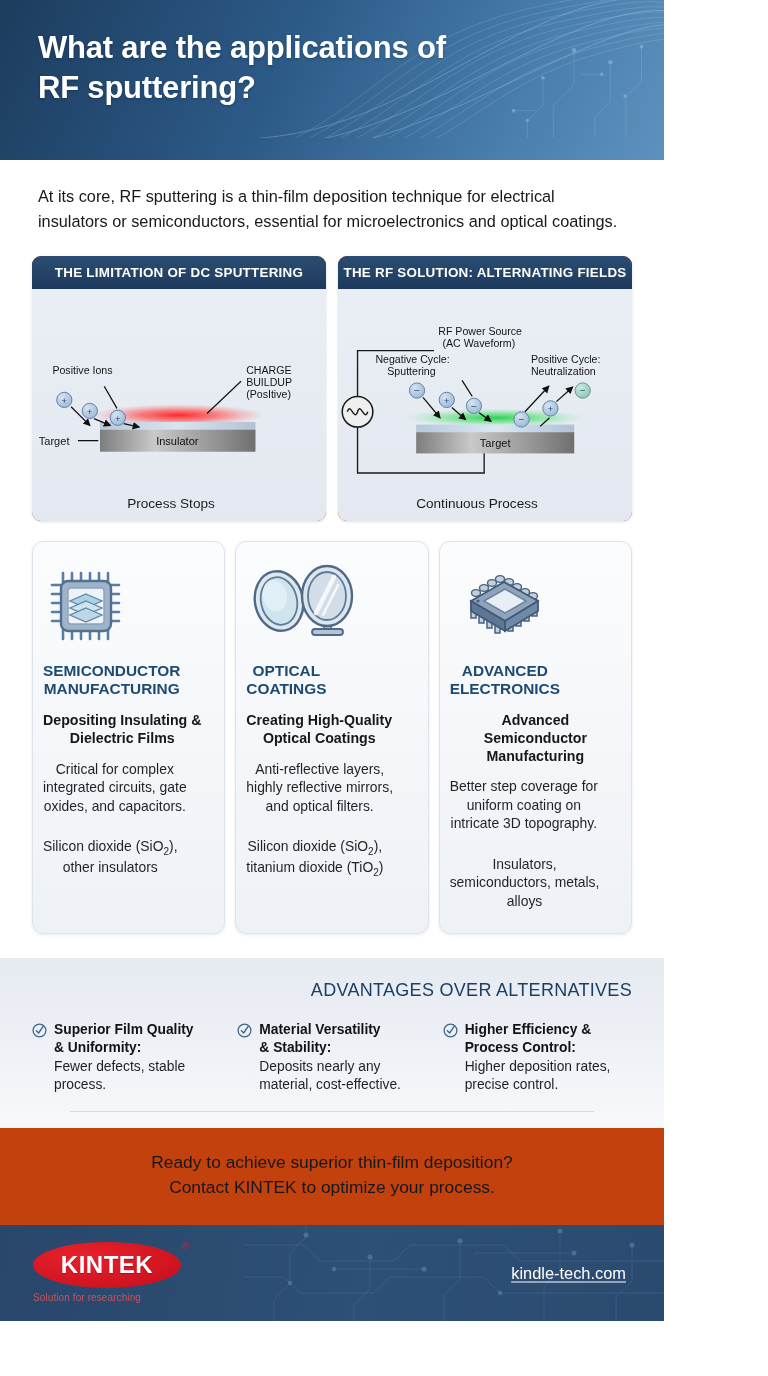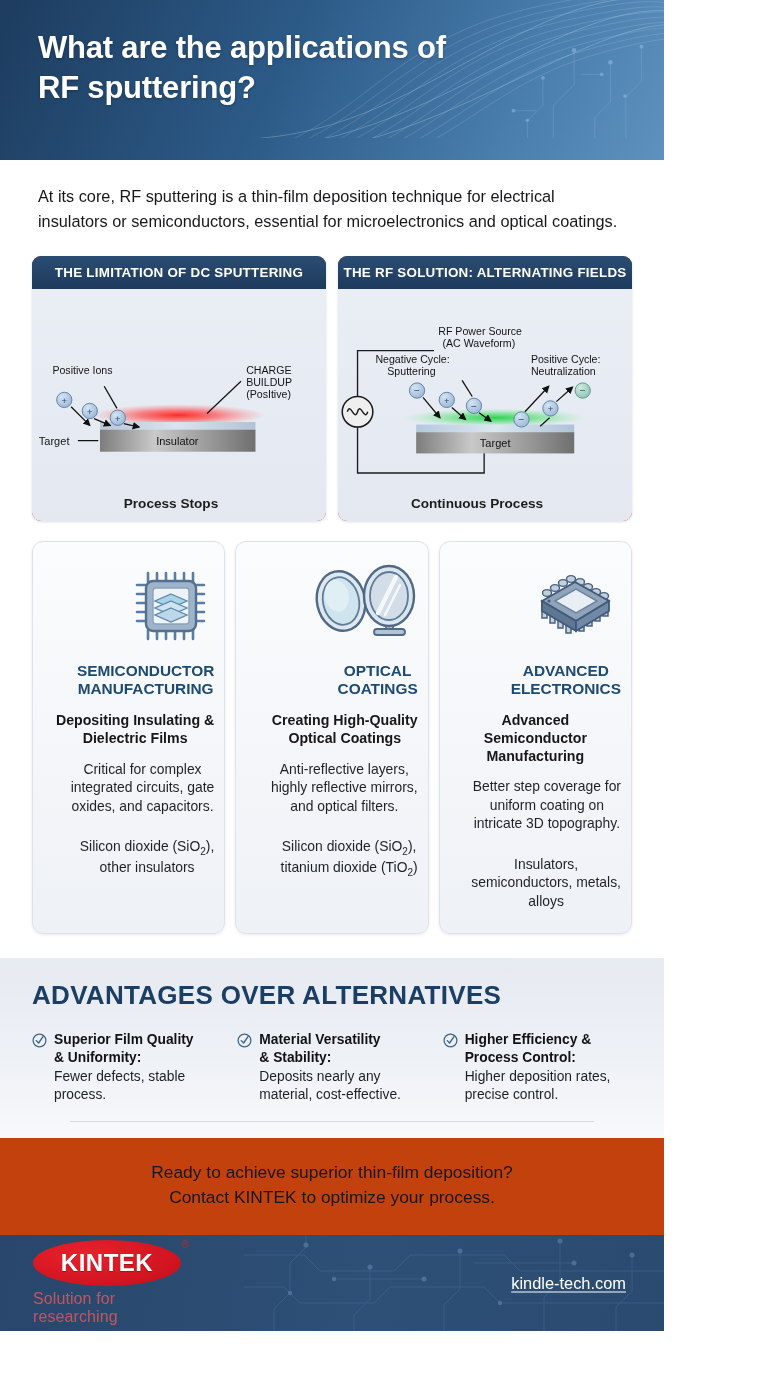--- a/index.html
+++ b/index.html
@@ -42,32 +42,32 @@
   }
   .panel-head {
     background:linear-gradient(180deg,#2b4d73 0%,#1d3a5c 100%);
     color:#fff; font-size:13.4px; font-weight:bold;
     letter-spacing:.25px; text-align:center;
     padding:9px 4px 9px 4px;
   }
   .panel-body { position:relative; height:232px; background:linear-gradient(180deg,#e9edf4 0%,#e4e9f1 100%); }
   .panel-caption {
     position:absolute; bottom:10px; left:0; right:16px; text-align:center;
-    font-size:13.6px; font-weight:bold; color:#1c1c1c;
+    font-size:13.6px; font-weight:normal; color:#1c1c1c;
   }
   .panel-svg { position:absolute; inset:0; width:100%; height:100%; }
 
   
   .cards { display:flex; gap:10px; padding:20px 32px 0 32px; }
   .card {
     flex:1; background:linear-gradient(180deg,#fbfcfd 0%,#eef1f6 100%);
     border:1px solid #dde3ec; border-radius:11px;
     padding:16px 10px 20px 10px; text-align:center;
     box-shadow:0 1px 3px rgba(30,50,80,.10);
-    display:flex; flex-direction:column; align-items:flex-end;
+    display:flex; flex-direction:column; align-items:flex-start;
   }
   .card-icon { height:96px; display:flex; align-items:center; justify-content:center; }
   .card-title {
     color:#1d4a72; font-size:15.4px; font-weight:bold;
     line-height:1.22; margin-top:8px; white-space:pre-line;
   }
   .card-sub {
     font-size:14.2px; font-weight:bold; color:#171717;
     line-height:1.25; margin-top:13px; white-space:pre-line;
   }
@@ -81,22 +81,22 @@
   }
   sub { font-size:.72em; }
 
   
   .advantages {
     margin-top:24px;
     background:linear-gradient(180deg,#e6eaf1 0%,#eef1f6 55%,#f7f9fb 100%);
     padding:22px 32px 16px 32px;
   }
   .adv-title {
-    text-align:left; color:#1b3f64; font-size:26px;
-    font-weight:bold; letter-spacing:.3px; margin-bottom:20px;
+    text-align:right; color:#1b3f64; font-size:18px;
+    font-weight:normal; letter-spacing:.3px; margin-bottom:20px;
   }
   .adv-grid { display:flex; gap:16px; }
   .adv-item { flex:1; display:flex; gap:7px; align-items:flex-start; }
   .adv-check { flex:0 0 auto; margin-top:2px; }
   .adv-text { font-size:13.8px; line-height:1.34; color:#1d2023; }
   .adv-head { font-weight:bold; color:#101214; display:block; white-space:pre-line; }
   .adv-body { display:block; white-space:pre-line; }
 
   .divider { height:1px; background:#d6dce4; margin:16px 38px 0 38px; }
 
@@ -122,21 +122,21 @@
   }
   .logo-text {
     color:#fff; font-weight:bold; font-size:24px; letter-spacing:.5px;
     text-shadow:0 1px 1px rgba(0,0,0,.25);
   }
   .logo-reg {
     position:absolute; right:-8px; top:-2px;
     color:#c8202b; font-size:11px;
   }
   .logo-tag {
-    margin-top:4px; color:#c4555c; font-size:16px; letter-spacing:.1px;
+    margin-top:4px; color:#c4555c; font-size:10px; letter-spacing:.1px;
   }
   .footer-link {
     position:absolute; right:38px; top:50%; transform:translateY(-50%);
     color:#ffffff; font-size:16.4px; text-decoration:underline;
     text-underline-offset:3px;
   }
 </style>
 </head>
 <body>
 

